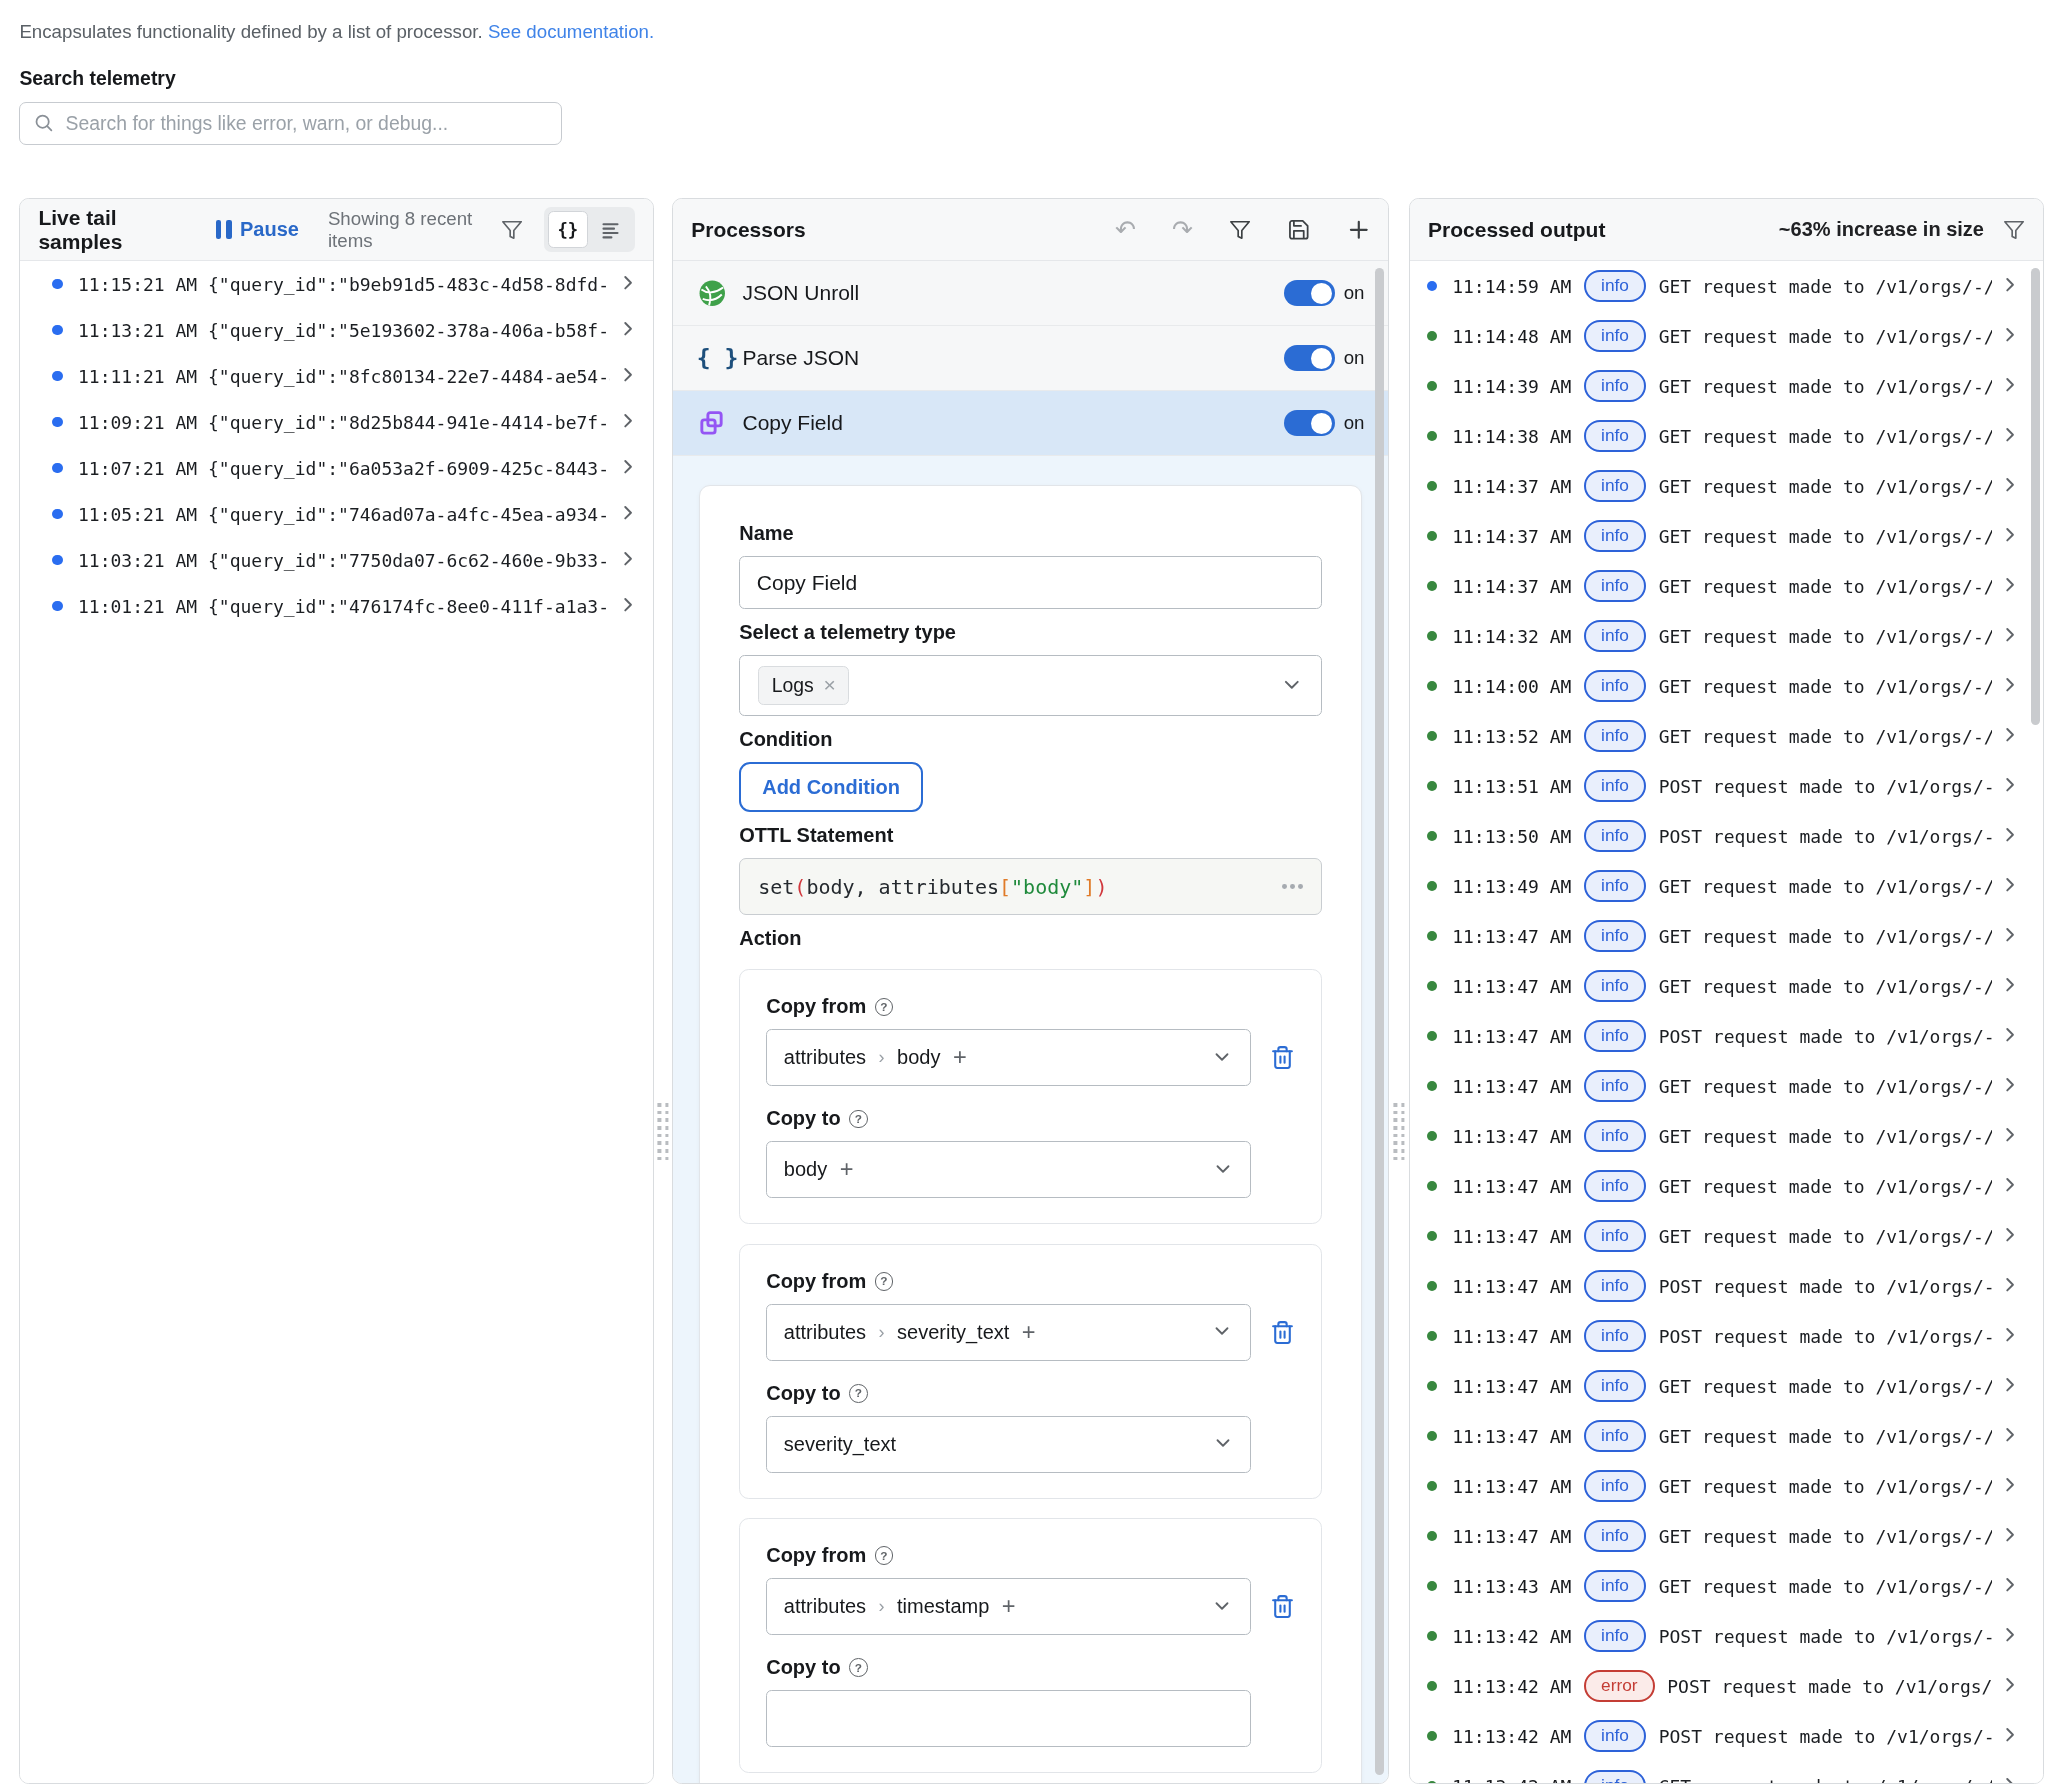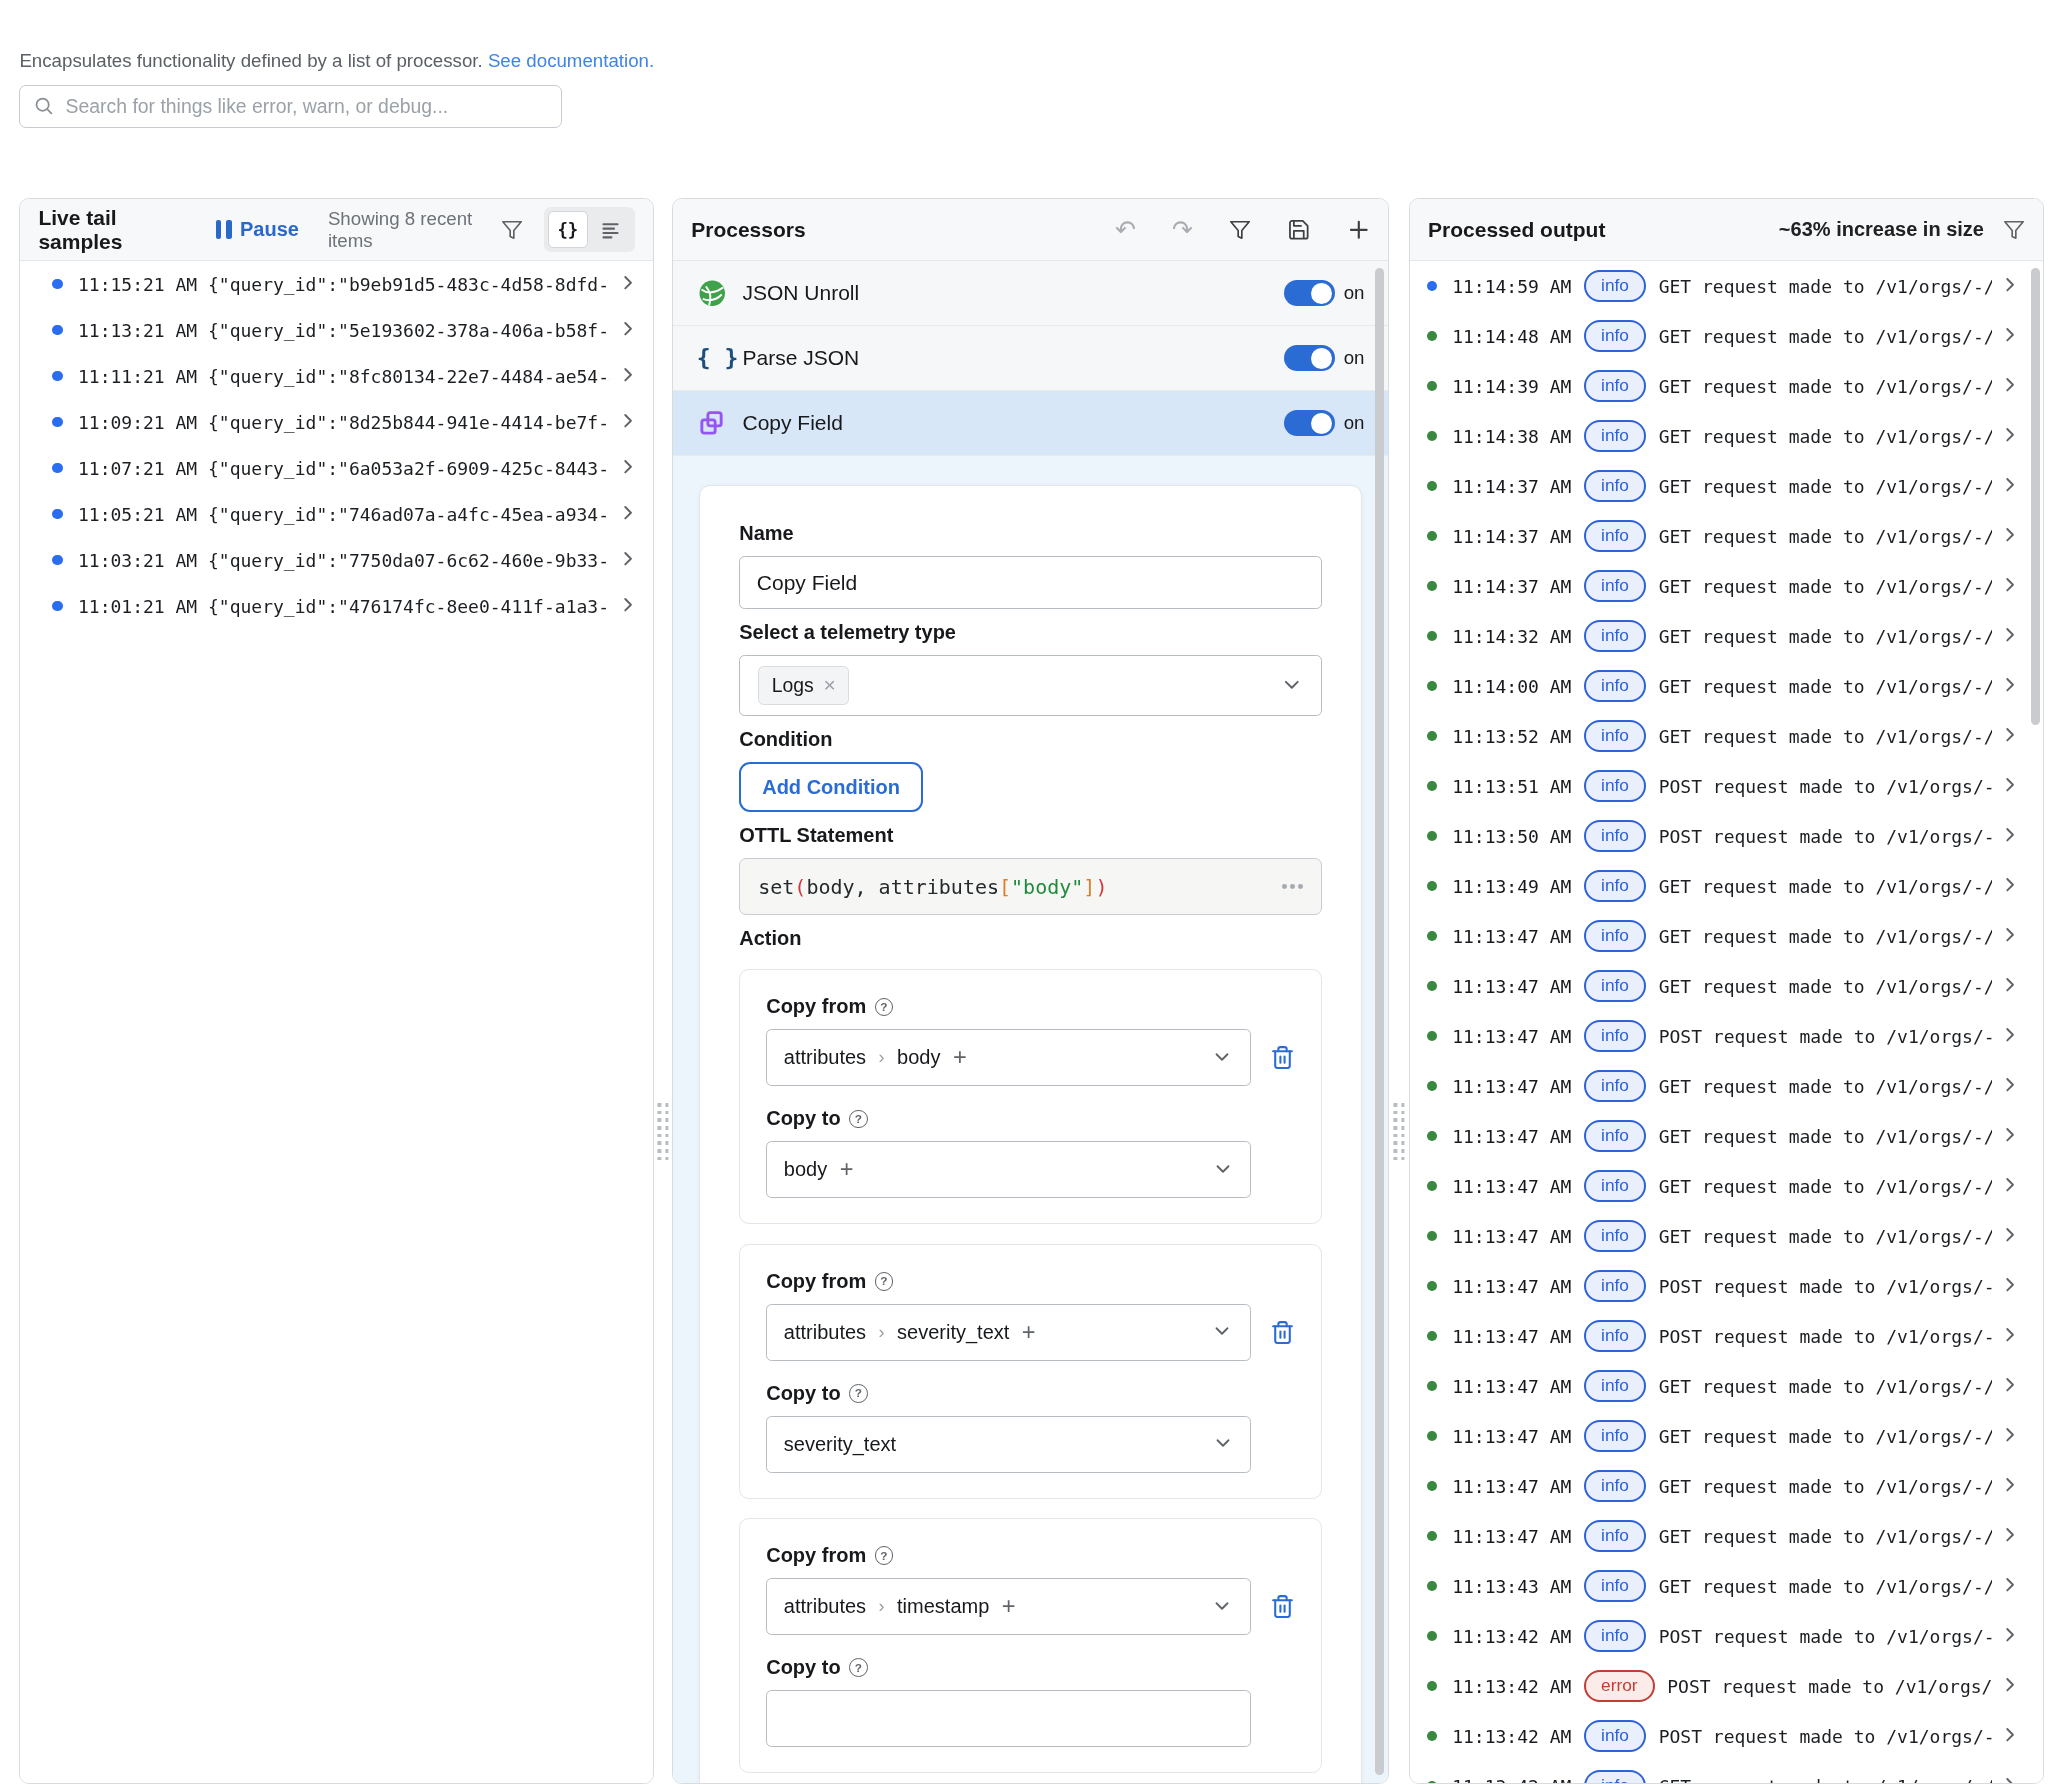--- a/index.html
+++ b/index.html
@@ -8,21 +8,21 @@
     width:2056px; height:1784px; position:relative; overflow:hidden;
     background:#ffffff; color:#17191c;
     font-family:"Liberation Sans", sans-serif;
   }
   .mono { font-family:"DejaVu Sans Mono", monospace; }
 
   
   .top { padding:18px 0 0 19.4px; }
   .title-row { display:flex; align-items:center; gap:18px; }
   .page-title { font-size:30.5px; font-weight:bold; letter-spacing:0.1px; }
-  .subtitle { margin-top:32px; font-size:18.7px; color:#5a6066; }
+  .subtitle { margin-top:3px; font-size:18.7px; color:#5a6066; }
   .subtitle a { color:#3f83e8; text-decoration:none; }
   .search-label { margin-top:23.6px; font-size:19.4px; font-weight:bold; }
   .search-box { margin-top:12.5px; width:543px; height:43px; border:1.4px solid #c7cbd0;
     border-radius:7px; display:flex; align-items:center; gap:9.7px; padding:0 12.5px; background:#fff; }
   .search-box input { border:none; outline:none; flex:1; font-size:19.4px; color:#17191c;
     font-family:"Liberation Sans", sans-serif; background:transparent; }
   .search-box input::placeholder { color:#9aa1a8; }
 
   
   .panels { position:absolute; left:19.4px; top:198px; width:2025px; height:1586px; display:flex; }
@@ -128,20 +128,21 @@
     background:#c9cbce; border-radius:4.8px; }
 </style>
 </head>
 <body>
 
 <div class="top">
   <div class="subtitle">
     <span>Encapsulates functionality defined by a list of processor.</span>
     <a href="#">See documentation.</a>
   </div>
+  <div class="search-label">Search telemetry</div>
   <div class="search-box">
     <span>
       <svg width="21" height="21" viewBox="0 0 24 24" fill="none" stroke="#8a9097" stroke-width="2" stroke-linecap="round">
           <circle cx="11" cy="11" r="7"></circle>
           <line x1="16.5" y1="16.5" x2="21" y2="21"></line>
         </svg>
     </span>
     <input type="text" placeholder="Search for things like error, warn, or debug..." style="">
   </div>
 </div>

